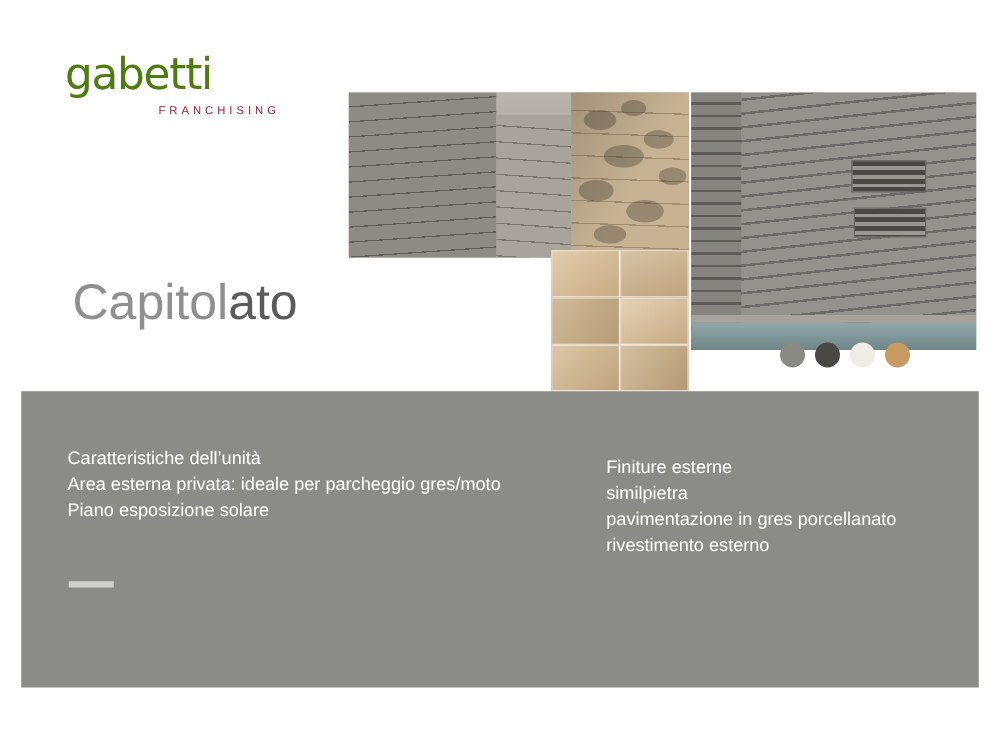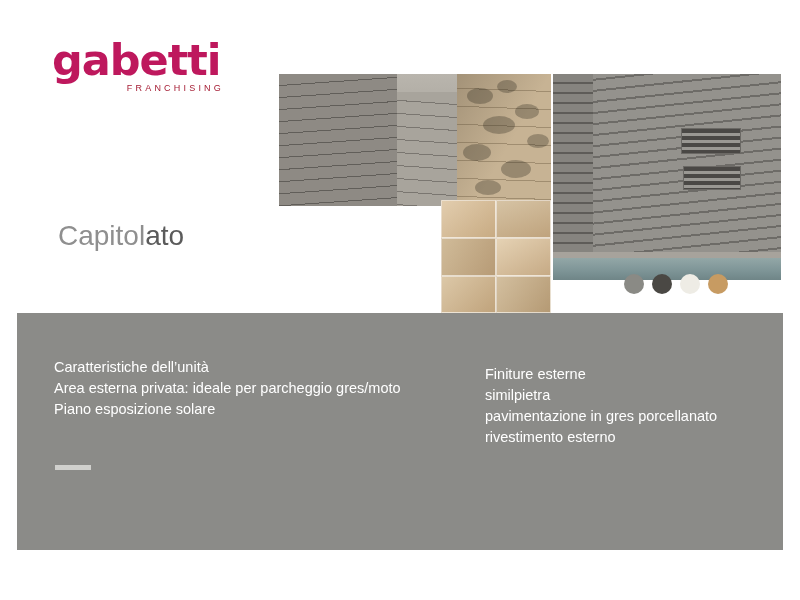--- a/index.html
+++ b/index.html
@@ -25,23 +25,23 @@
   
   .logo {
     position: absolute;
     left: 52px;
     top: 38px;
     width: 180px;
     height: 56px;
   }
   .logo-word {
     font-family: "DejaVu Sans", sans-serif;
-    font-size: 43px;
-    font-weight: bold;
-    color: #be185d;
+    font-size: 35px;
+    font-weight: normal;
+    color: #4d7c0f;
     letter-spacing: -1px;
     line-height: 44px;
   }
   .logo-sub {
     font-family: "Liberation Sans", sans-serif;
     font-size: 9px;
     letter-spacing: 3.2px;
     color: #a51c33;
     text-align: right;
     width: 172px;
@@ -179,21 +179,21 @@
     width: 20px;
     height: 20px;
     border-radius: 50%;
   }
 
   
   .title {
     position: absolute;
     left: 58px;
     top: 220px;
-    font-size: 28px;
+    font-size: 40px;
     font-family: "Liberation Sans", sans-serif;
     letter-spacing: 0px;
     color: #8f8f8f;
     white-space: nowrap;
   }
   .title .accent { color: #5b5b5b; }
 
   
   .panel {
     position: absolute;

